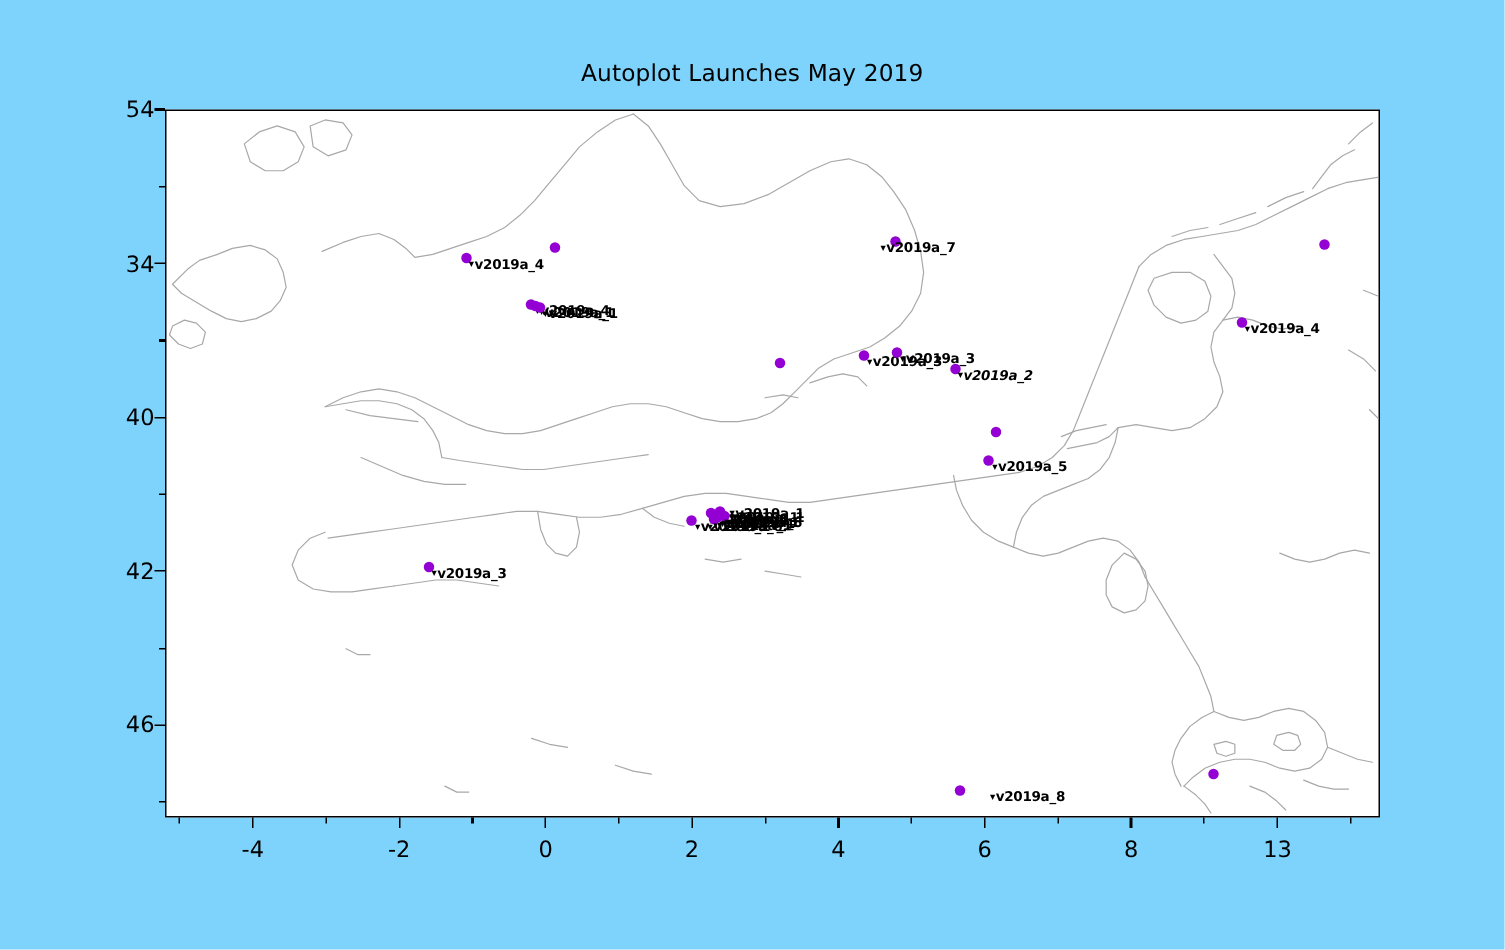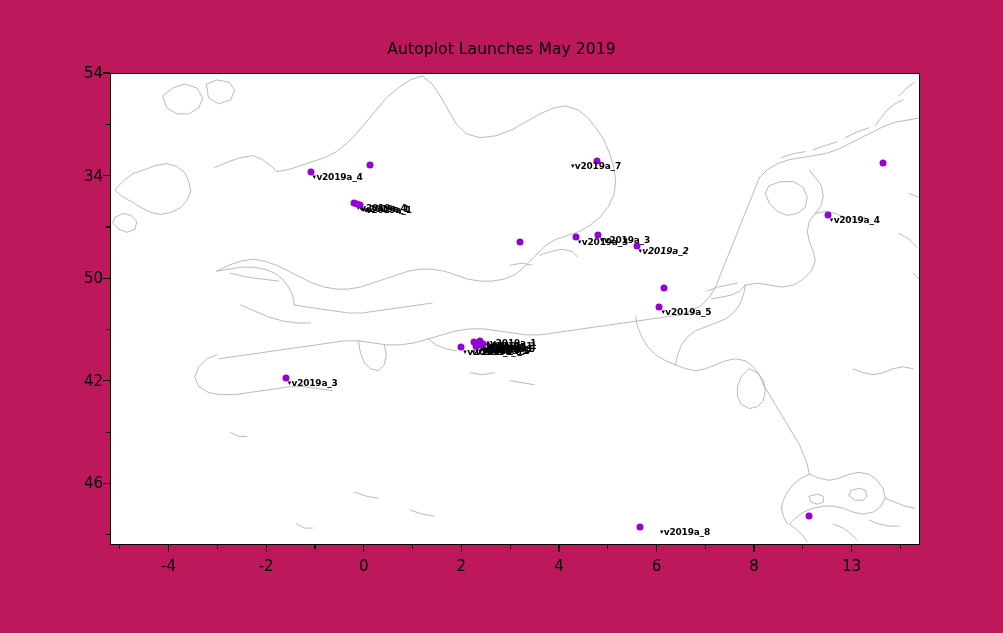--- a/index.html
+++ b/index.html
@@ -12,21 +12,21 @@
     height: 633px;
     font-family: "DejaVu Sans", sans-serif;
     overflow: hidden;
     position: relative;
   }
   #figure {
     position: absolute;
     left: 0; top: 0;
     width: 1003px;
     height: 633px;
-    background: #be185d;
+    background: #7dd3fc;
   }
   #plot-title {
     position: absolute;
     left: 0;
     top: 40px;
     width: 1003px;
     text-align: center;
     font-size: 15.5px;
     color: #000000;
     letter-spacing: 0.1px;
@@ -248,21 +248,21 @@
   <div class="marker" style="left: 199.572px; top: 97.9913px; background: rgb(148, 0, 211);"></div>
       <div class="point-label" style="left: 201.572px; top: 102.991px;">v2019a_4</div>
       <div class="marker" style="left: 258.614px; top: 90.8087px; background: rgb(148, 0, 211);"></div>
       <div class="marker" style="left: 243.488px; top: 129.287px; background: rgb(148, 0, 211);"></div>
       <div class="point-label" style="left: 245.488px; top: 134.287px;">v2019a_4</div>
       <div class="marker" style="left: 246.416px; top: 130.313px; background: rgb(148, 0, 211);"></div>
       <div class="point-label" style="left: 248.416px; top: 135.313px;">v2019a_1</div>
       <div class="marker" style="left: 248.855px; top: 130.826px; background: rgb(148, 0, 211);"></div>
       <div class="point-label" style="left: 250.855px; top: 135.826px;">v2019a_1</div>
       <div class="marker" style="left: 486px; top: 87.2174px; background: rgb(148, 0, 211);"></div>
-      <div class="point-label" style="left: 460px; top: 92.2174px;">v2019a_7</div>
+      <div class="point-label" style="left: 476px; top: 92.2174px;">v2019a_7</div>
       <div class="marker" style="left: 771.94px; top: 88.7565px; background: rgb(148, 0, 211);"></div>
       <div class="marker" style="left: 716.801px; top: 141.087px; background: rgb(148, 0, 211);"></div>
       <div class="point-label" style="left: 718.801px; top: 146.087px;">v2019a_4</div>
       <div class="marker" style="left: 409.392px; top: 167.765px; background: rgb(148, 0, 211);"></div>
       <div class="marker" style="left: 465.018px; top: 163.148px; background: rgb(148, 0, 211);"></div>
       <div class="point-label" style="left: 467.018px; top: 168.148px;">v2019a_3</div>
       <div class="marker" style="left: 486.976px; top: 160.583px; background: rgb(148, 0, 211);"></div>
       <div class="point-label" style="left: 488.976px; top: 165.583px;">v2019a_3</div>
       <div class="marker" style="left: 525.524px; top: 172.383px; background: rgb(148, 0, 211);"></div>
       <div class="point-label" style="left: 527.524px; top: 177.383px; font-style: italic;">v2019a_2</div>
@@ -317,21 +317,21 @@
       <div class="tick-mark tick-x-minor" style="left: 411.93px;"></div>
       <div class="tick-mark tick-x-minor" style="left: 509.52px;"></div>
       <div class="tick-mark tick-x-minor" style="left: 607.111px;"></div>
       <div class="tick-mark tick-x-minor" style="left: 704.701px;"></div>
       <div class="tick-mark tick-x-minor" style="left: 802.292px;"></div>
       <div class="tick-mark tick-x-minor" style="left: 899.882px;"></div>
     </div>
   <div id="ylabels-layer">
       <div class="tick-label-y" style="top: 483.435px;">46</div>
       <div class="tick-label-y" style="top: 380.826px;">42</div>
-      <div class="tick-label-y" style="top: 278.217px;">50</div>
+      <div class="tick-label-y" style="top: 278.217px;">40</div>
       <div class="tick-label-y" style="top: 175.609px;">34</div>
       <div class="tick-label-y" style="top: 73px; text-align: right;">54</div>
     </div>
   <div id="xlabels-layer">
       <div class="tick-label-x" style="left: 168.554px;">-4</div>
       <div class="tick-label-x" style="left: 266.145px;">-2</div>
       <div class="tick-label-x" style="left: 363.735px;">0</div>
       <div class="tick-label-x" style="left: 461.325px;">2</div>
       <div class="tick-label-x" style="left: 558.916px;">4</div>
       <div class="tick-label-x" style="left: 656.506px;">6</div>

